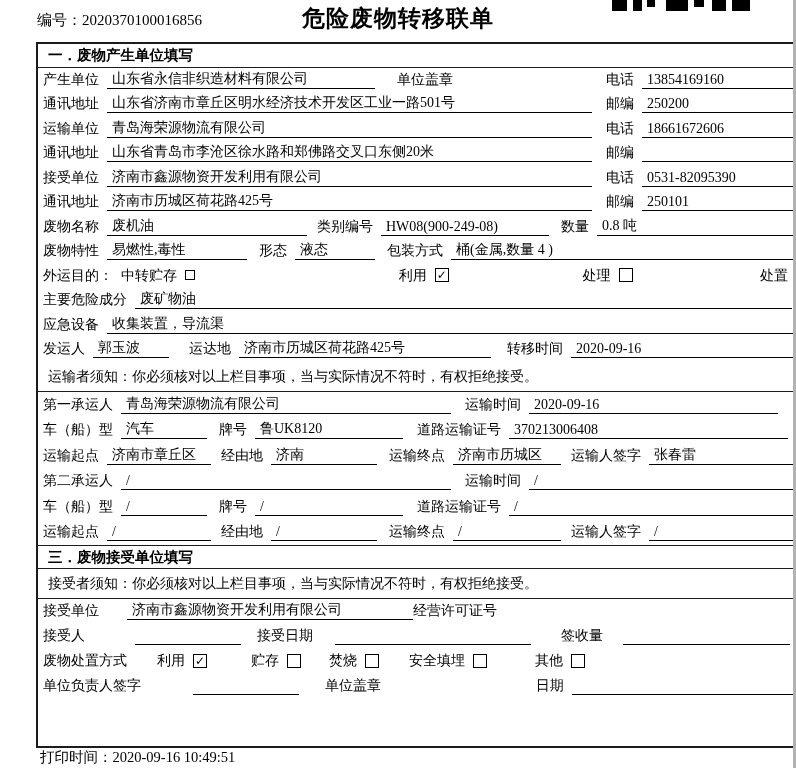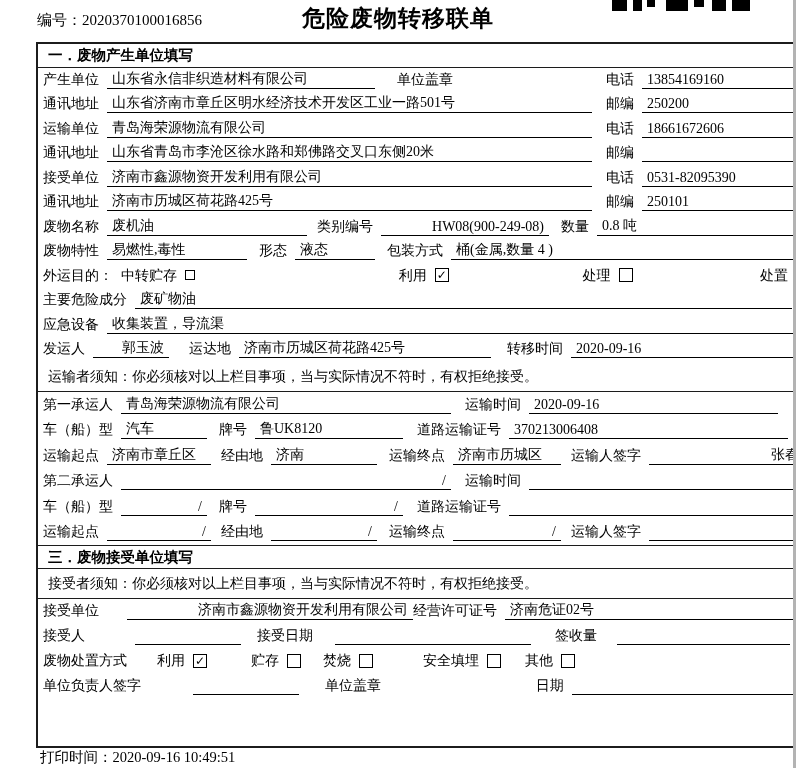--- a/index.html
+++ b/index.html
@@ -51,21 +51,21 @@
   }
   .h1r { flex: 0 0 24.5px; }
   .h2r { flex: 0 0 25.5px; }
   .h3r { flex: 0 0 25px; }
   .lbl { white-space: nowrap; margin-right: 8px; }
   .u {
     border-bottom: 1px solid #000;
     padding: 0 5px; min-height: 17px;
     white-space: nowrap; overflow: hidden;
   }
-  .c { text-align: right; }
+  .c { text-align: left; }
   .grow { flex: 1 1 auto; }
   .rgt { display: flex; align-items: flex-end; margin-left: auto; width: 212px; flex: 0 0 auto; }
   .rgt .u { flex: 1 1 auto; }
   
   .cbg { display: inline-flex; align-items: center; }
   .cb {
     display: inline-flex; align-items: center; justify-content: center;
     width: 14px; height: 14px; border: 1.5px solid #000;
     margin-left: 8px; margin-bottom: 1px;
     font-family: "DejaVu Sans", sans-serif;
@@ -285,59 +285,58 @@
       <span class="u grow c">/</span>
     </div>
 
     <div class="sec-h bt" style="flex-basis:24px">三．废物接受单位填写</div>
     <div class="notice">接受者须知：你必须核对以上栏目事项，当与实际情况不符时，有权拒绝接受。</div>
 
     <div class="row h3r">
       <span class="lbl">接受单位</span>
       <span class="u c" style="width:286px;margin-left:20px">济南市鑫源物资开发利用有限公司</span>
       <span class="lbl" style="">经营许可证号</span>
-      <span class="u grow" style="margin-right:24px">济南危证02号</span>
     </div>
 
     <div class="row h3r">
       <span class="lbl">接受人</span>
       <span class="u c" style="width:106px;margin-left:42px"></span>
       <span class="lbl" style="margin-left:16px">接受日期</span>
       <span class="u c" style="width:196px;margin-left:14px"></span>
-      <span class="lbl" style="margin-left:24px">签收量</span>
+      <span class="lbl" style="margin-left:30px">签收量</span>
       <span class="u grow c" style="margin-left:12px;margin-right:28px"></span>
     </div>
 
     <div class="row h3r">
       <span class="lbl">废物处置方式</span>
       <span class="cbg" style="margin-left:22px">
         <span>利用</span>
         <span class="cb">
             <span>✓</span>
           </span>
       </span>
       <span class="cbg" style="margin-left:44px">
         <span>贮存</span>
         <span class="cb">
             <span></span>
           </span>
       </span>
-      <span class="cbg" style="margin-left:22px">
+      <span class="cbg" style="margin-left:28px">
         <span>焚烧</span>
         <span class="cb">
             <span></span>
           </span>
       </span>
-      <span class="cbg" style="margin-left:50px">
+      <span class="cbg" style="margin-left:30px">
         <span>安全填埋</span>
         <span class="cb">
             <span></span>
           </span>
       </span>
-      <span class="cbg" style="margin-left:24px">
+      <span class="cbg" style="margin-left:48px">
         <span>其他</span>
         <span class="cb">
             <span></span>
           </span>
       </span>
     </div>
 
     <div class="row h3r">
       <span class="lbl">单位负责人签字</span>
       <span class="u c" style="width:106px;margin-left:44px"></span>

